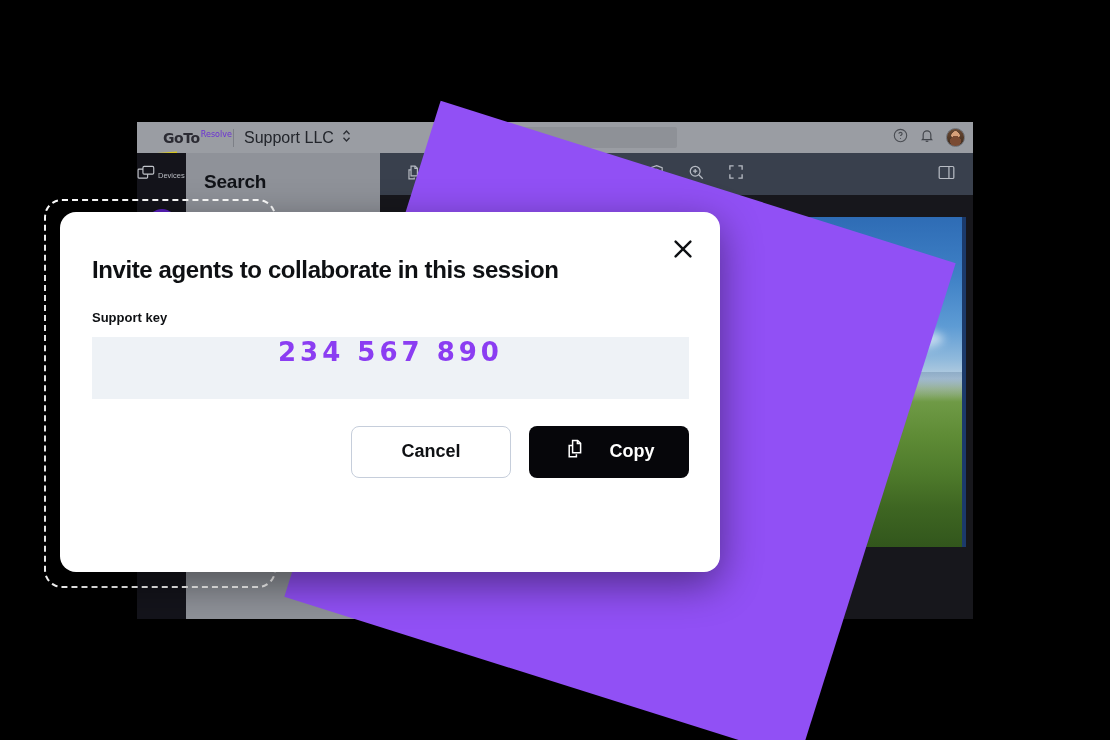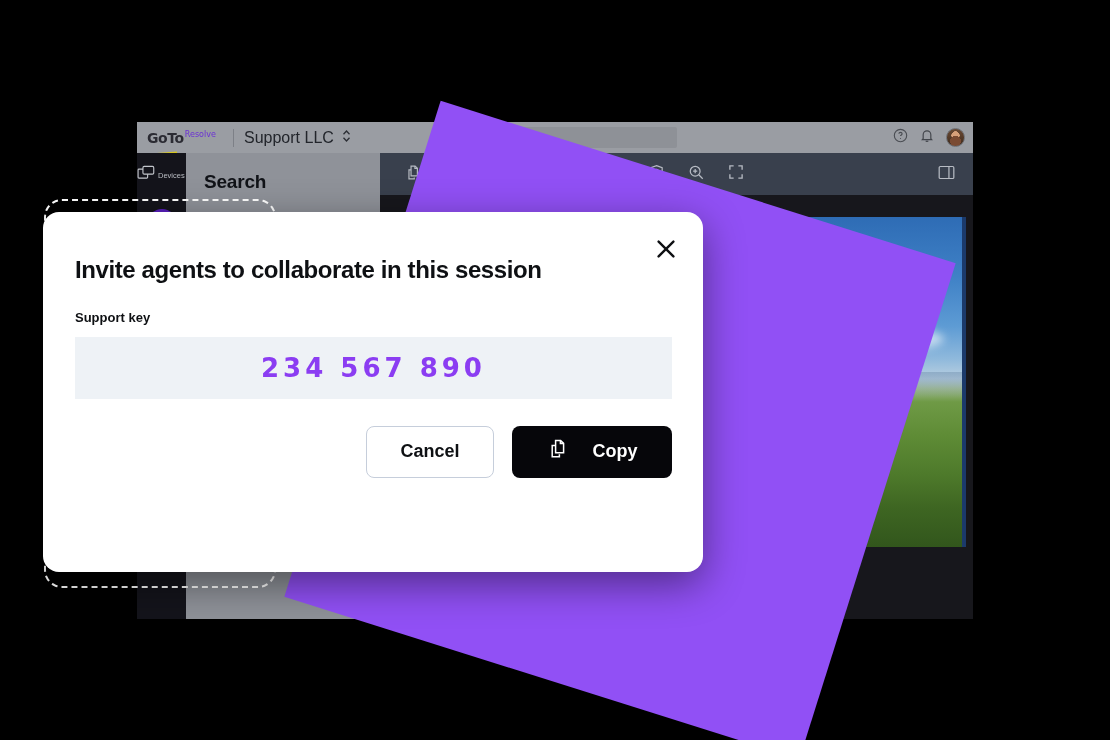--- a/index.html
+++ b/index.html
@@ -15,21 +15,21 @@
   .app-window {
     position:absolute; left:137px; top:122px; width:836px; height:497px;
     background:#2c323d; overflow:hidden;
   }
 
   
   .topbar{
     position:absolute; left:0; top:0; width:836px; height:31px;
     background:#9a9da3; display:flex; align-items:center;
   }
-  .logo-wrap{ display:flex; align-items:flex-start; padding-left:10px; width:90px; }
+  .logo-wrap{ display:flex; align-items:flex-start; padding-left:26px; width:90px; }
   .logo-goto{
     font-family:"DejaVu Sans", sans-serif; font-weight:700; font-size:14px;
     color:#2b2b33; letter-spacing:-0.4px; line-height:14px; position:relative;
   }
   .logo-underline{
     position:absolute; left:0; bottom:-3px; width:40px; height:3px;
     background:#d6c620; transform:skewY(-4deg);
   }
   .logo-resolve{
     font-family:"DejaVu Sans", sans-serif; font-weight:400; font-size:8px;
@@ -123,21 +123,21 @@
   }
 
   
   .dashed-deco{
     position:absolute; left:44px; top:199px; width:232px; height:389px;
     border:2px dashed #ffffff; border-radius:18px;
   }
 
   
   .modal{
-    position:absolute; left:43px; top:212px; width:660px; height:360px;
+    position:absolute; left:60px; top:212px; width:660px; height:360px;
     background:#ffffff; border-radius:16px;
     box-shadow:0 12px 40px rgba(0,0,0,0.45);
     padding:44px 46px 0 32px;
   }
   .modal-close{
     position:absolute; right:20px; top:20px; width:34px; height:34px;
     display:flex; align-items:center; justify-content:center; cursor:pointer;
     background:none; border:none;
   }
   .modal-title{
@@ -145,36 +145,36 @@
     margin-left:0; line-height:1.2;
   }
   .modal-sub{
     font-size:16px; color:#2c3038; line-height:1.62; margin-top:15px; max-width:480px;
   }
   .field-label{
     font-size:13px; font-weight:700; color:#0e1013; margin-top:25px;
   }
   .key-box{
     margin-top:12px; width:597px; height:62px; background:#eef2f6;
-    display:flex; align-items:center; justify-content:center;
+    display:flex; justify-content:center;
   }
   .key-text{
     font-size:26px; font-weight:700; color:#8b3df2;
     letter-spacing:4px; font-family:"DejaVu Sans", sans-serif;
   }
   .actions{
     margin-top:27px; width:597px; display:flex; justify-content:flex-end; gap:18px;
   }
   .btn{
     height:52px; border-radius:8px; font-size:18px; font-weight:700;
     display:flex; align-items:center; justify-content:center; cursor:pointer;
     font-family:"Liberation Sans", sans-serif;
   }
   .btn-cancel{
-    width:128px; background:#fff; color:#0e1013;
+    width:160px; background:#fff; color:#0e1013;
     border:1px solid #c6cedb;
   }
   .btn-copy{
     width:160px; background:#06060a; color:#fff; border:none; gap:24px;
   }
 </style>
 </head>
 <body>
 
 <div id="stage">

